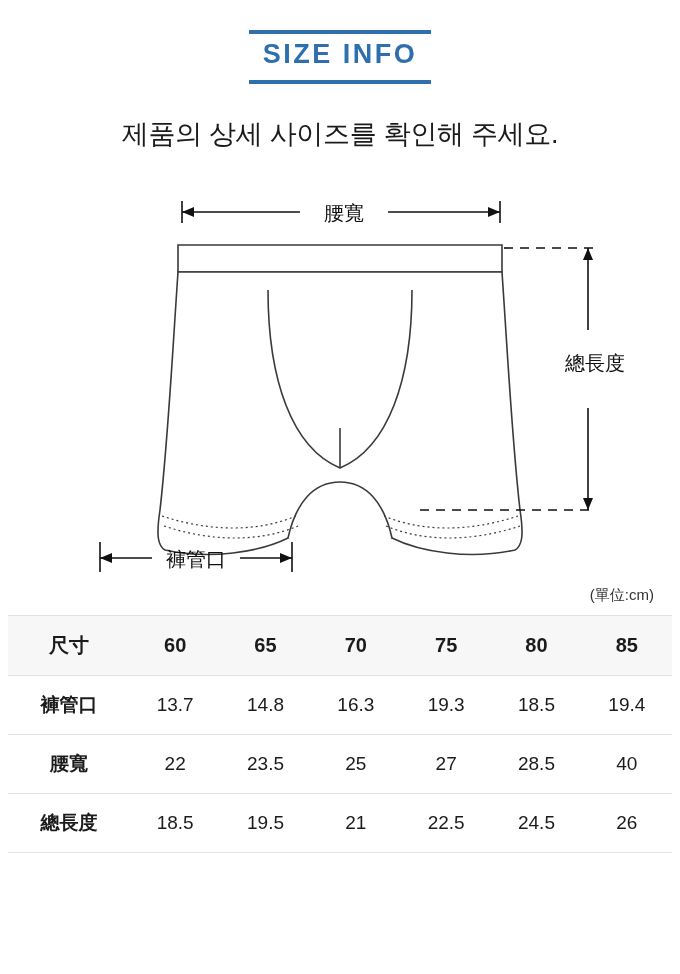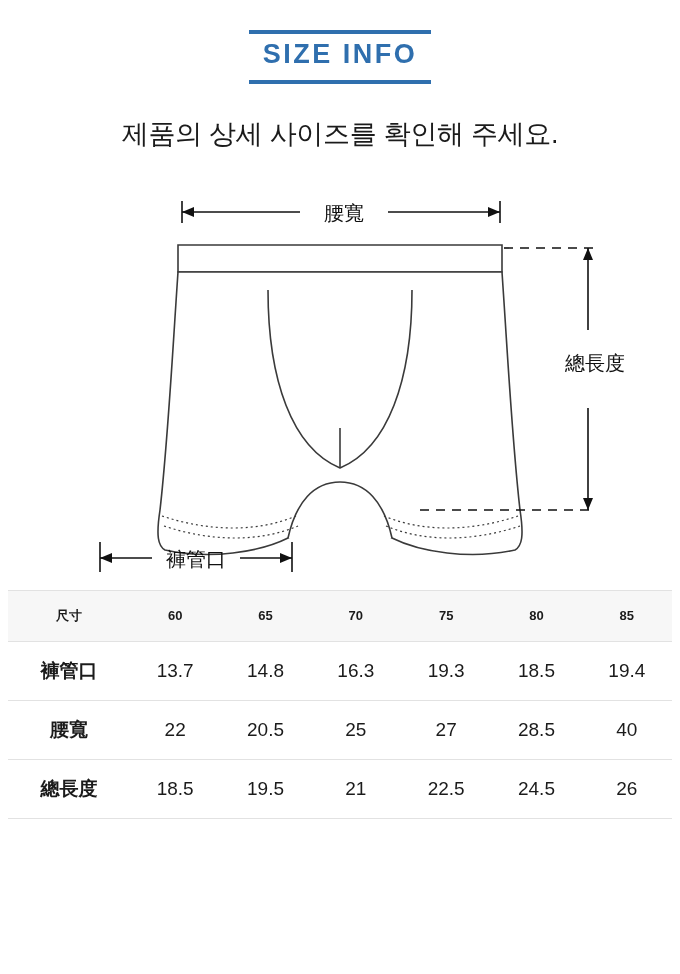--- a/index.html
+++ b/index.html
@@ -83,21 +83,21 @@
     font-size: 19px;
     color: #1b1b1b;
     padding: 16px 0;
     border-bottom: 1px solid #e2e2e2;
   }
   table.size-table thead th {
     background: #f7f7f7;
     border-top: 1px solid #e2e2e2;
     border-bottom: 1px solid #e2e2e2;
     font-weight: bold;
-    font-size: 13px;
+    font-size: 20px;
     margin-top: 39px;
   }
   table.size-table thead th.row-head,
   table.size-table tbody th.row-head {
     font-weight: bold;
     width: 122px;
   }
   table.size-table tbody th.row-head {
     background: #ffffff;
   }
@@ -170,20 +170,21 @@
         <line x1="292" y1="362" x2="292" y2="392"></line>
         <line x1="100" y1="378" x2="152" y2="378"></line>
         <line x1="240" y1="378" x2="292" y2="378"></line>
         <polygon points="100,378 112,373 112,383" fill="#111111" stroke="none"></polygon>
         <polygon points="292,378 280,373 280,383" fill="#111111" stroke="none"></polygon>
       </g>
       <text x="196" y="386" font-family="Liberation Sans, sans-serif" font-size="20" fill="#111111" text-anchor="middle">褲管口</text>
     </svg>
   </div>
 
+  <div class="unit-note">(單位:cm)</div>
 
   <div class="table-wrap">
     <table class="size-table">
       <thead>
         <tr>
           <th class="row-head">尺寸</th>
           <th>60</th>
           <th>65</th>
           <th>70</th>
           <th>75</th>
@@ -197,21 +198,21 @@
           <td>13.7</td>
           <td>14.8</td>
           <td>16.3</td>
           <td>19.3</td>
           <td>18.5</td>
           <td>19.4</td>
         </tr>
         <tr>
           <th class="row-head">腰寬</th>
           <td>22</td>
-          <td>20.5</td>
+          <td>23.5</td>
           <td>25</td>
           <td>27</td>
           <td>28.5</td>
           <td>40</td>
         </tr>
         <tr>
           <th class="row-head">總長度</th>
           <td>18.5</td>
           <td>19.5</td>
           <td>21</td>

